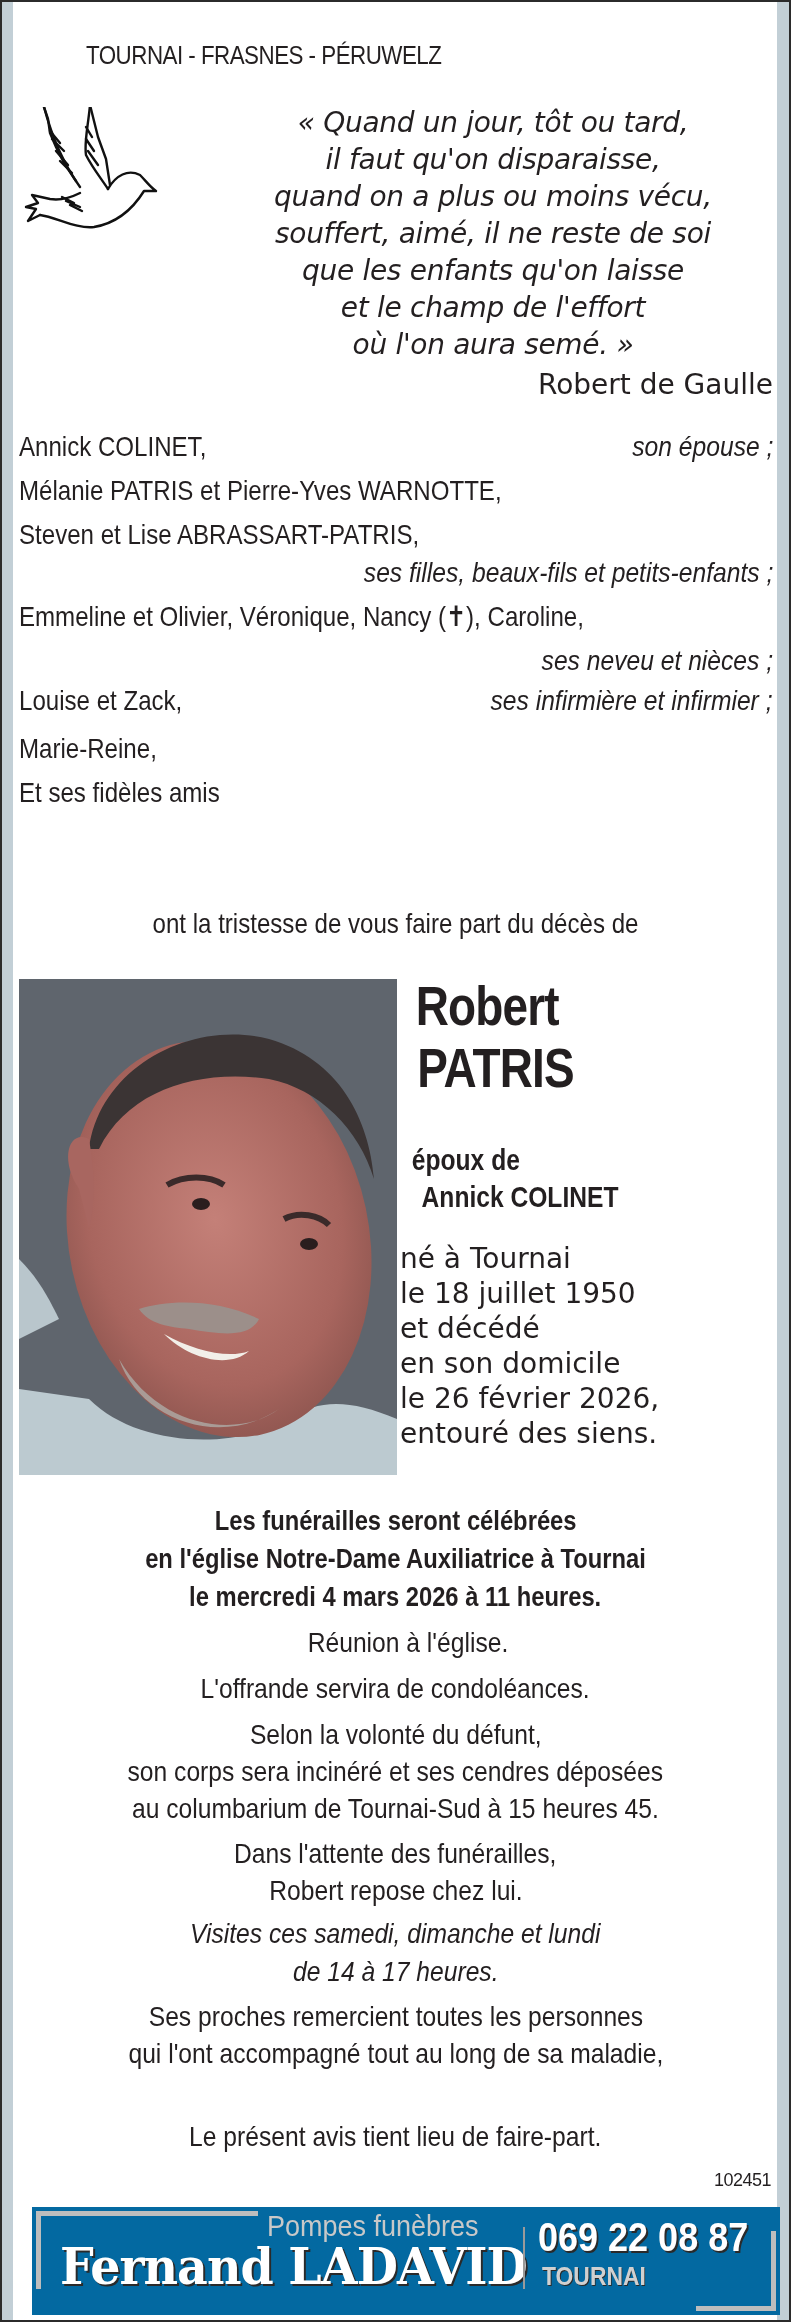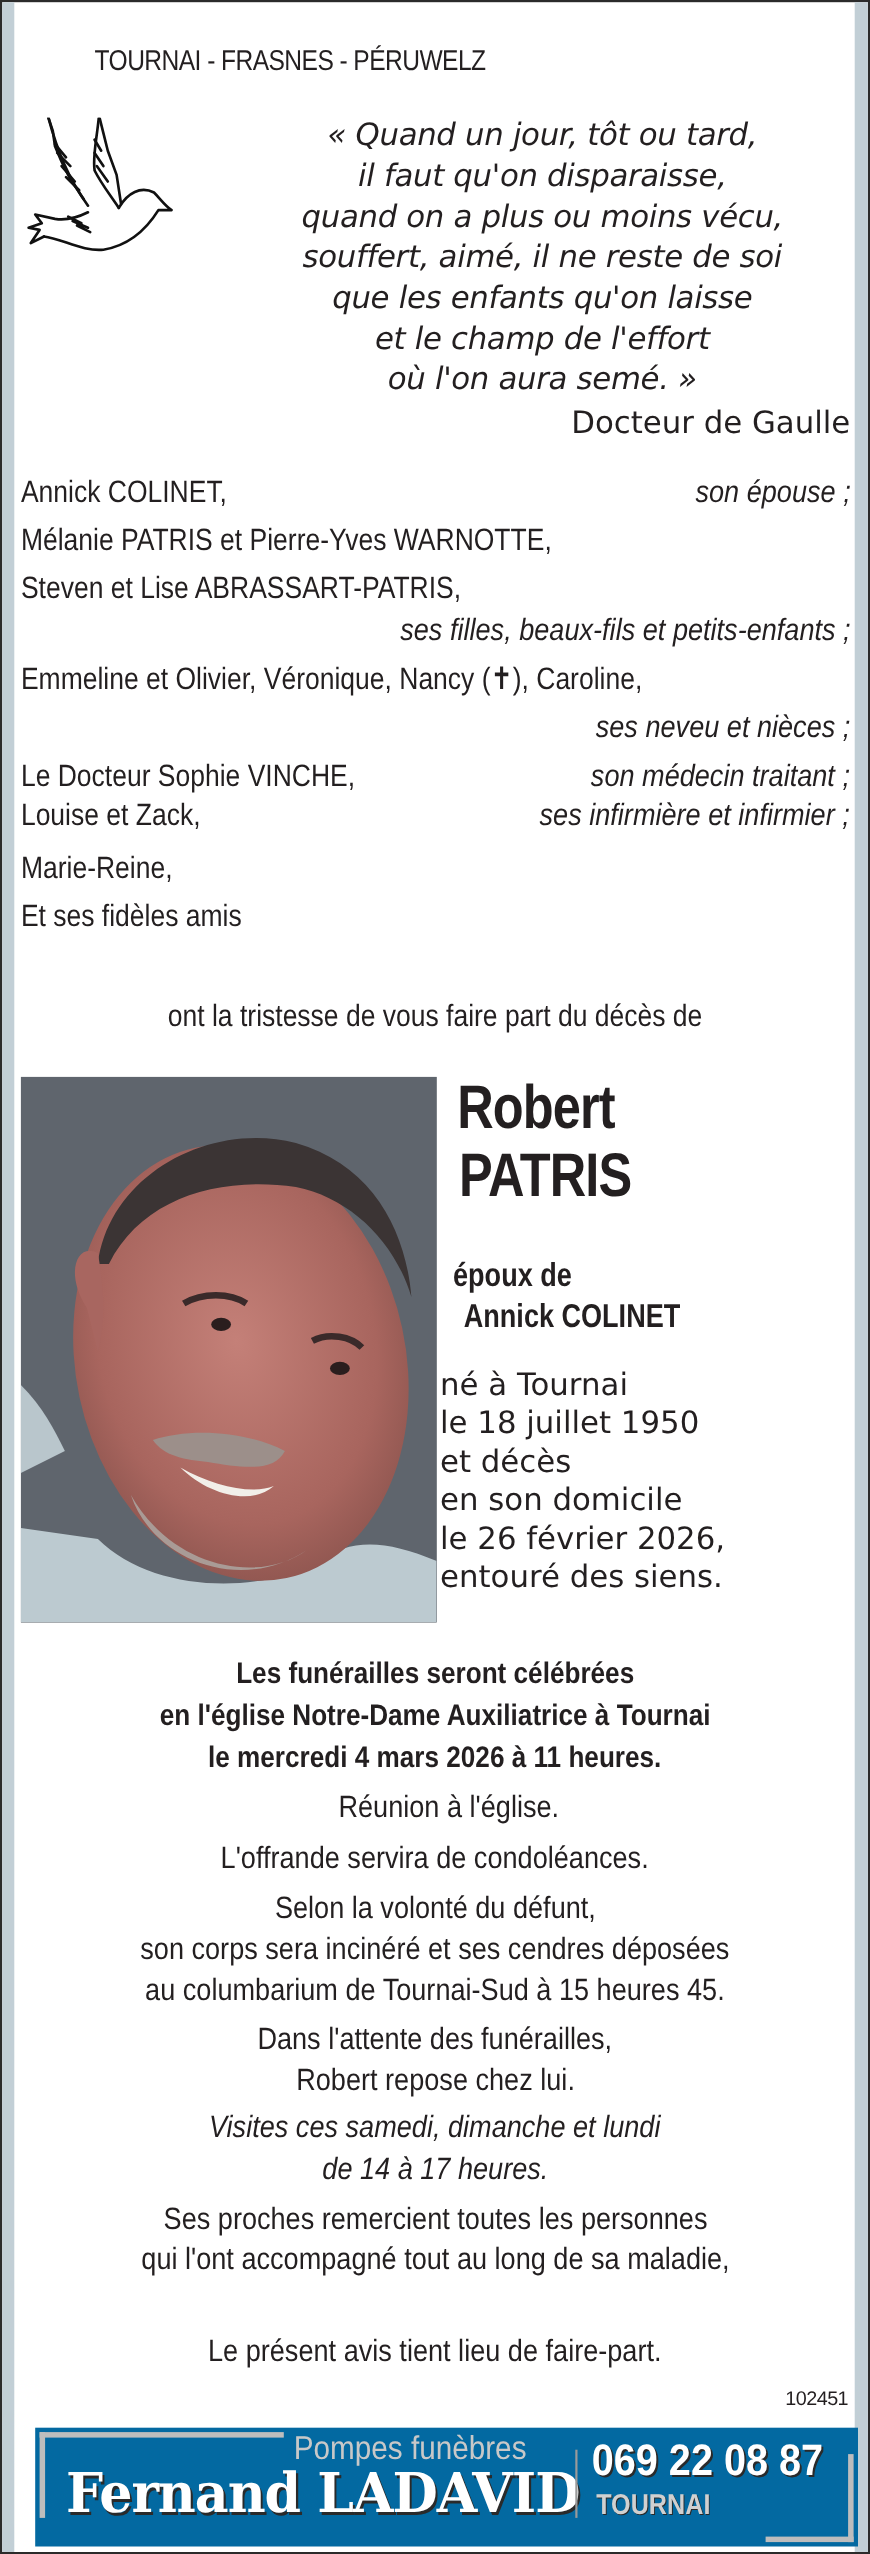--- a/index.html
+++ b/index.html
@@ -95,45 +95,41 @@
 
 <div class="quote">
   <span class="ln">« Quand un jour, tôt ou tard,</span>
   <span class="ln">il faut qu'on disparaisse,</span>
   <span class="ln">quand on a plus ou moins vécu,</span>
   <span class="ln">souffert, aimé, il ne reste de soi</span>
   <span class="ln">que les enfants qu'on laisse</span>
   <span class="ln">et le champ de l'effort</span>
   <span class="ln">où l'on aura semé. »</span>
 </div>
-<div class="quote-author">Docteur de Gaulle</div>
+<div class="quote-author">Robert de Gaulle</div>
 
 <div class="family cond">
   <div class="row">
     <span class="l">Annick COLINET,</span>
     <span class="r">son épouse ;</span>
   </div>
   <div class="row">
     <span class="l">Mélanie PATRIS et Pierre-Yves WARNOTTE,</span>
   </div>
   <div class="row tight" style="height:38px;line-height:44px;">
     <span class="l">Steven et Lise ABRASSART-PATRIS,</span>
   </div>
   <div class="row">
     <span class="r">ses filles, beaux-fils et petits-enfants ;</span>
   </div>
   <div class="row">
     <span class="l">Emmeline et Olivier, Véronique, Nancy (✝), Caroline,</span>
   </div>
   <div class="row">
     <span class="r">ses neveu et nièces ;</span>
-  </div>
-  <div class="row tight" style="height:40px;line-height:46px;">
-    <span class="l">Le Docteur Sophie VINCHE,</span>
-    <span class="r">son médecin traitant ;</span>
   </div>
   <div class="row tight" style="height:44px;line-height:36px;">
     <span class="l">Louise et Zack,</span>
     <span class="r">ses infirmière et infirmier ;</span>
   </div>
   <div class="row">
     <span class="l">Marie-Reine,</span>
   </div>
   <div class="row">
     <span class="l">Et ses fidèles amis</span>
@@ -172,21 +168,21 @@
 <div class="name-col">
   <div class="name1 cond"><span>Robert</span></div>
   <div class="name2 cond"><span>PATRIS</span></div>
   <div class="spouse cond">
     <span>époux de</span><br>
     <span>Annick COLINET</span>
   </div>
   <div class="bio">
     <span>né à Tournai</span>
     <span>le 18 juillet 1950</span>
-    <span>et décès</span>
+    <span>et décédé</span>
     <span>en son domicile</span>
     <span>le 26 février 2026,</span>
     <span>entouré des siens.</span>
   </div>
 </div>
 
 <div class="center-block cond bold" style="top:1502px; font-size:27px; line-height:38px;">
   <span class="ln"><span>Les funérailles seront célébrées</span></span>
   <span class="ln"><span>en l'église Notre-Dame Auxiliatrice à Tournai</span></span>
   <span class="ln"><span>le mercredi 4 mars 2026 à 11 heures.</span></span>

